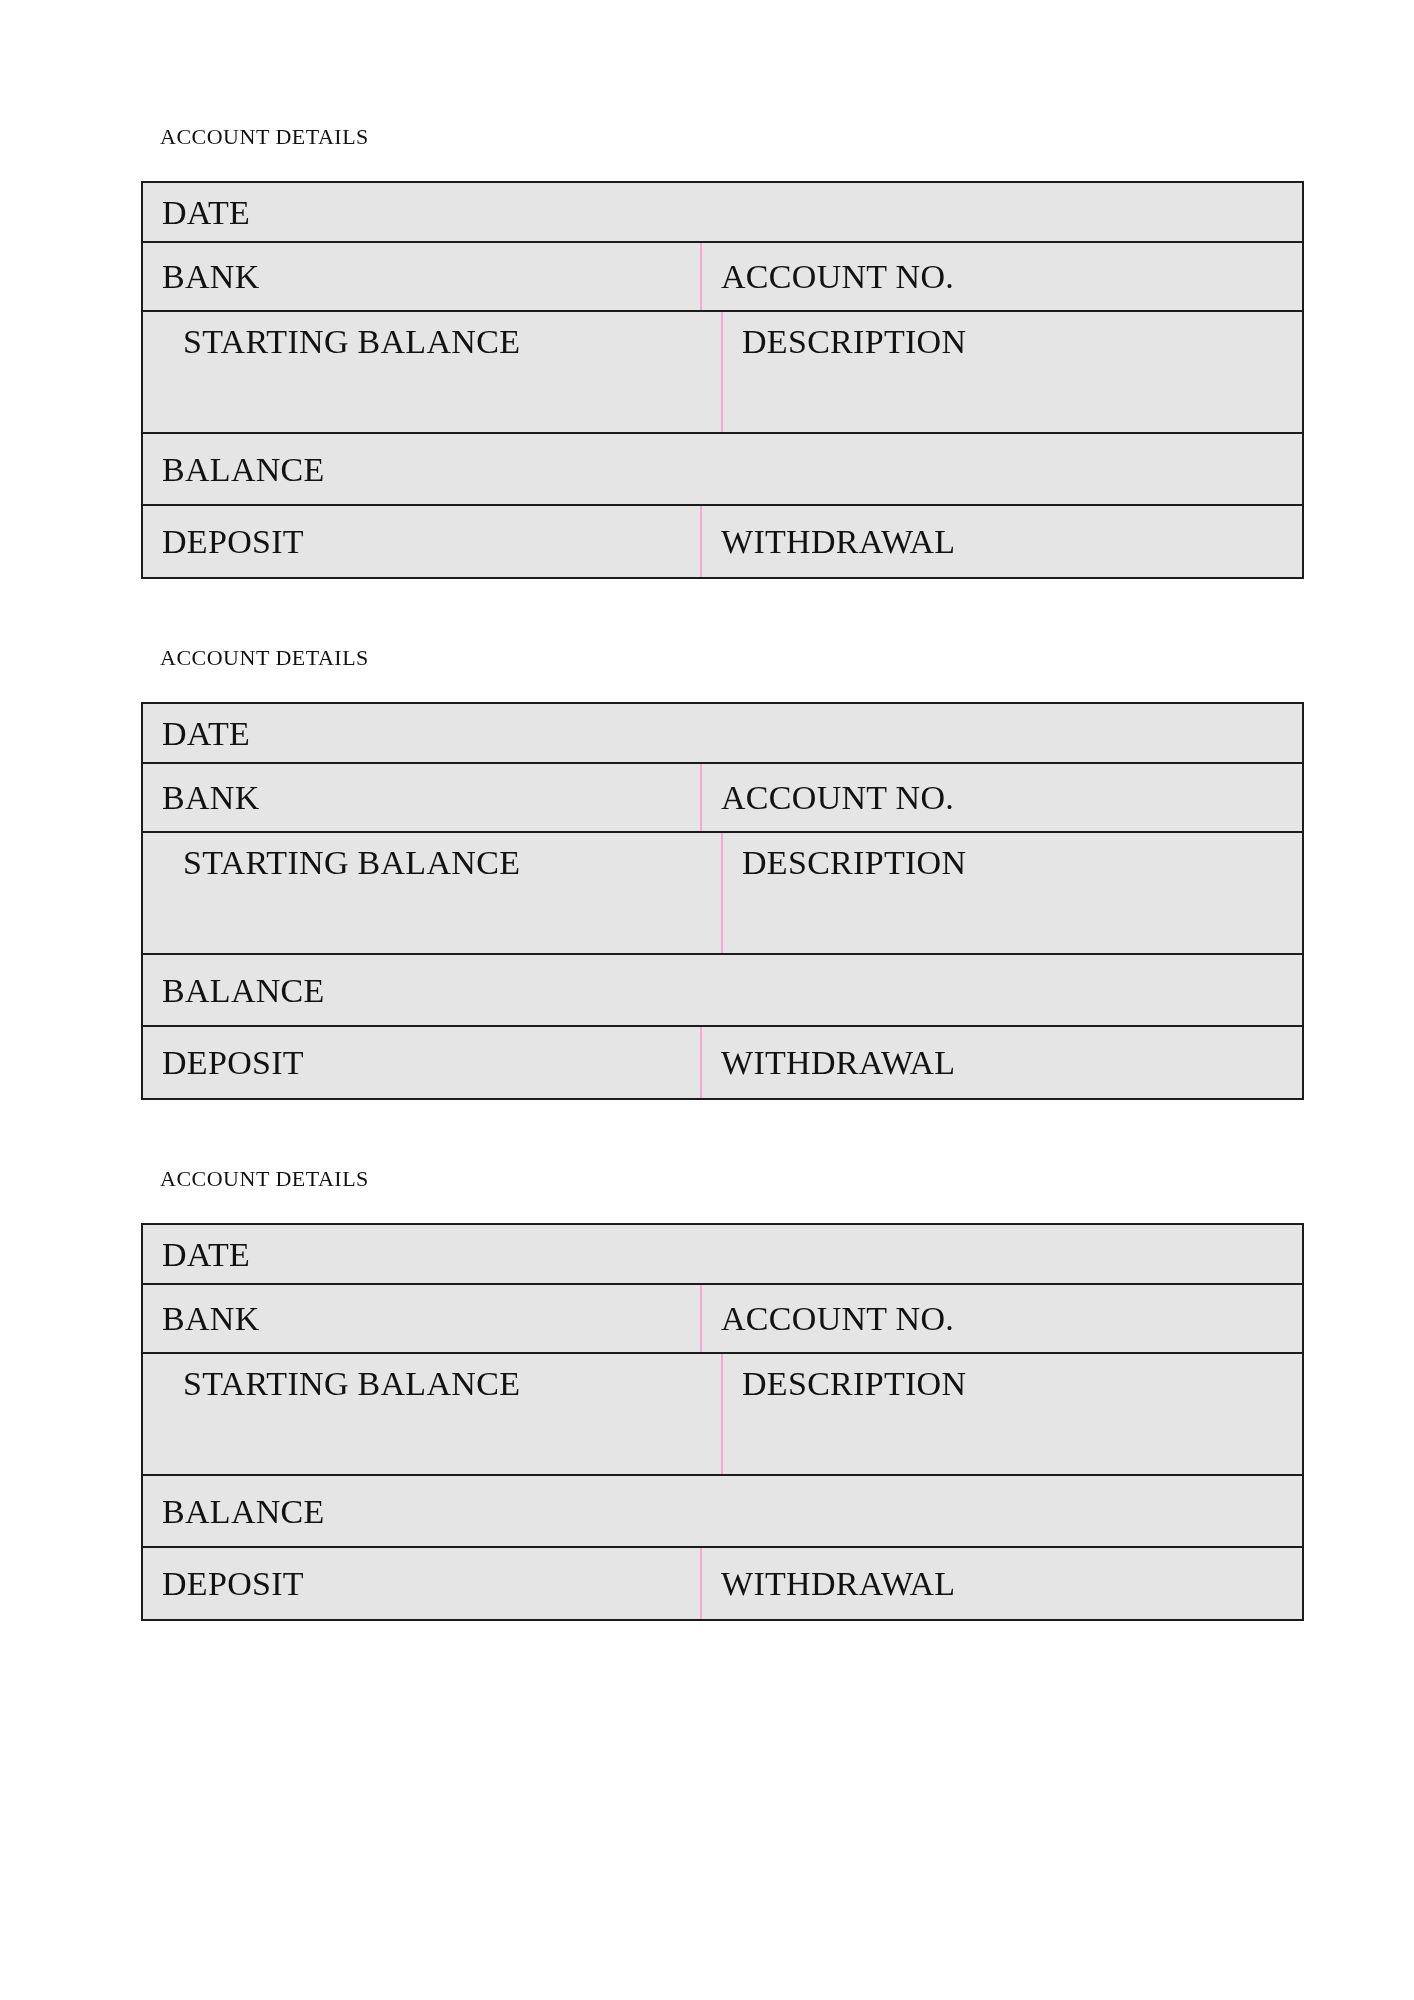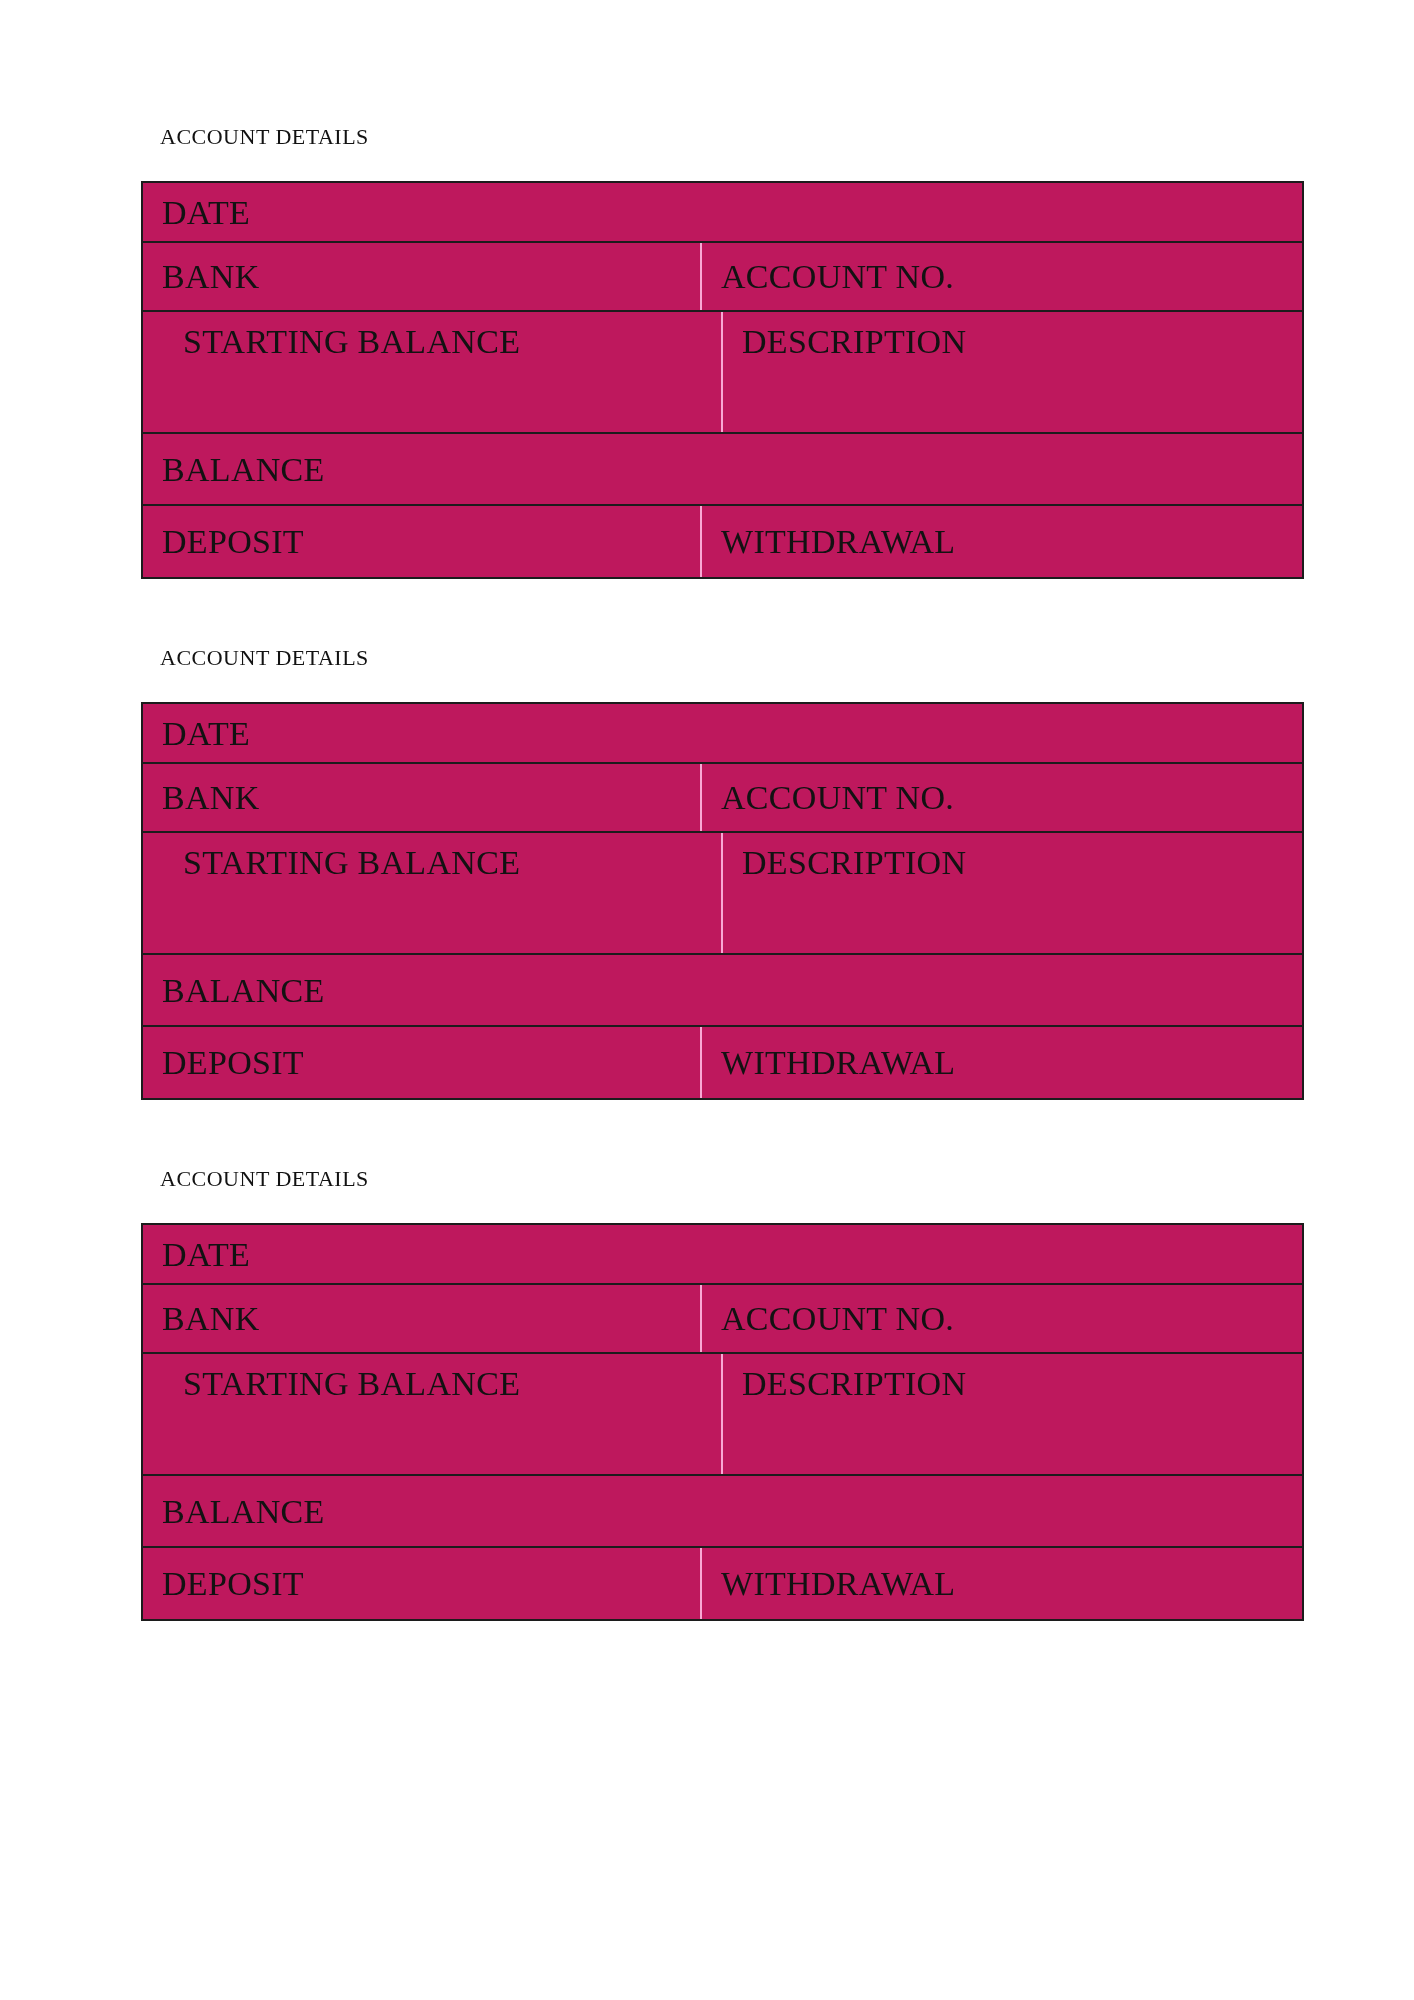--- a/index.html
+++ b/index.html
@@ -43,21 +43,21 @@
   }
 
   .section-1 .section-heading { margin-top: 116px; }
   .section-2 .section-heading,
   .section-3 .section-heading { margin-top: 58px; }
 
   .account-table {
     margin-top: 24px;
     width: 1163px;
     border: 2px solid #1c1c1c;
-    background: #be185d;
+    background: #e5e5e5;
   }
 
   .row {
     display: flex;
     border-bottom: 2px solid #1c1c1c;
   }
   .row:last-child { border-bottom: none; }
 
   .row-date    { height: 60px; }
   .row-bank    { height: 69px; text-align: right; }

